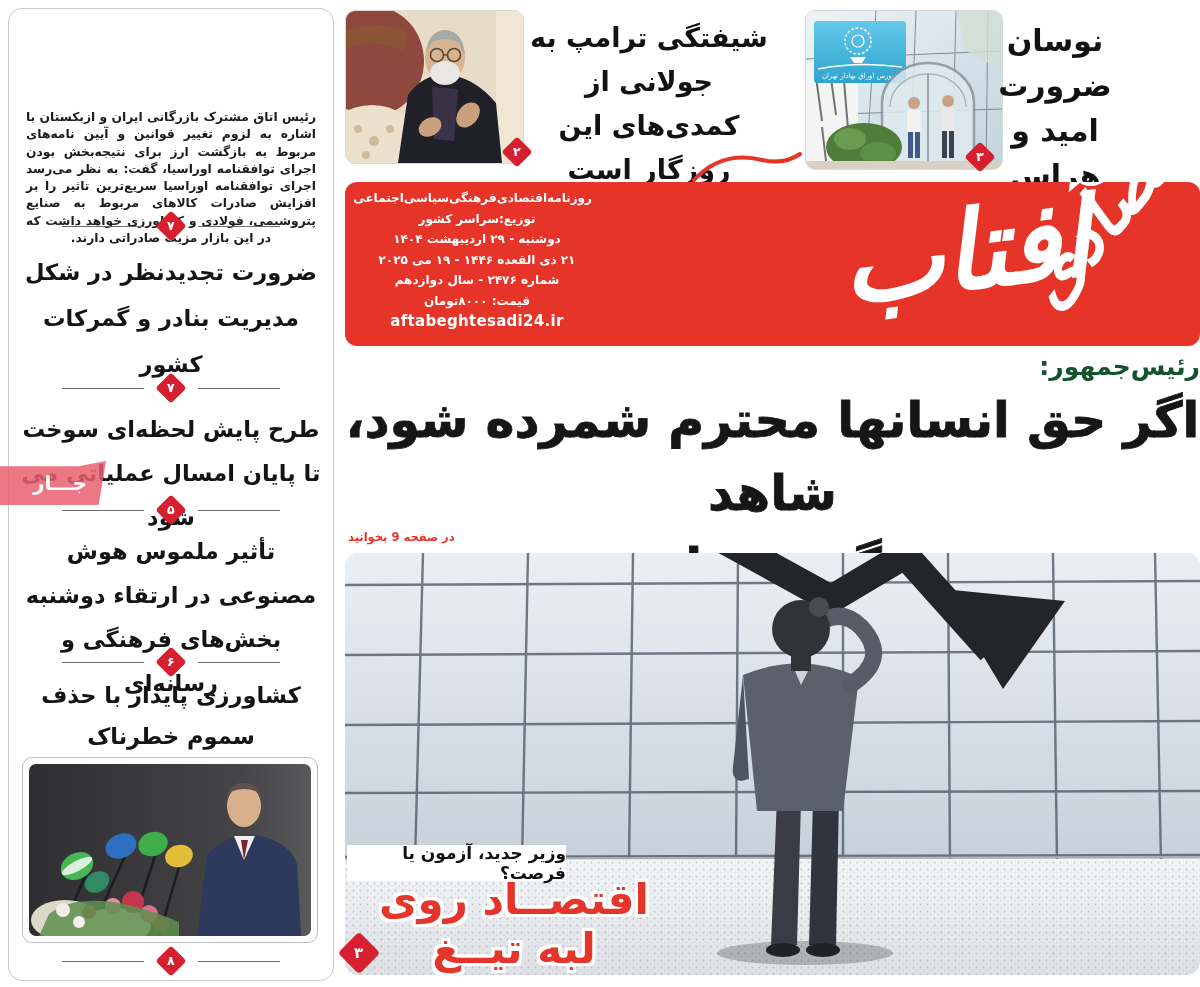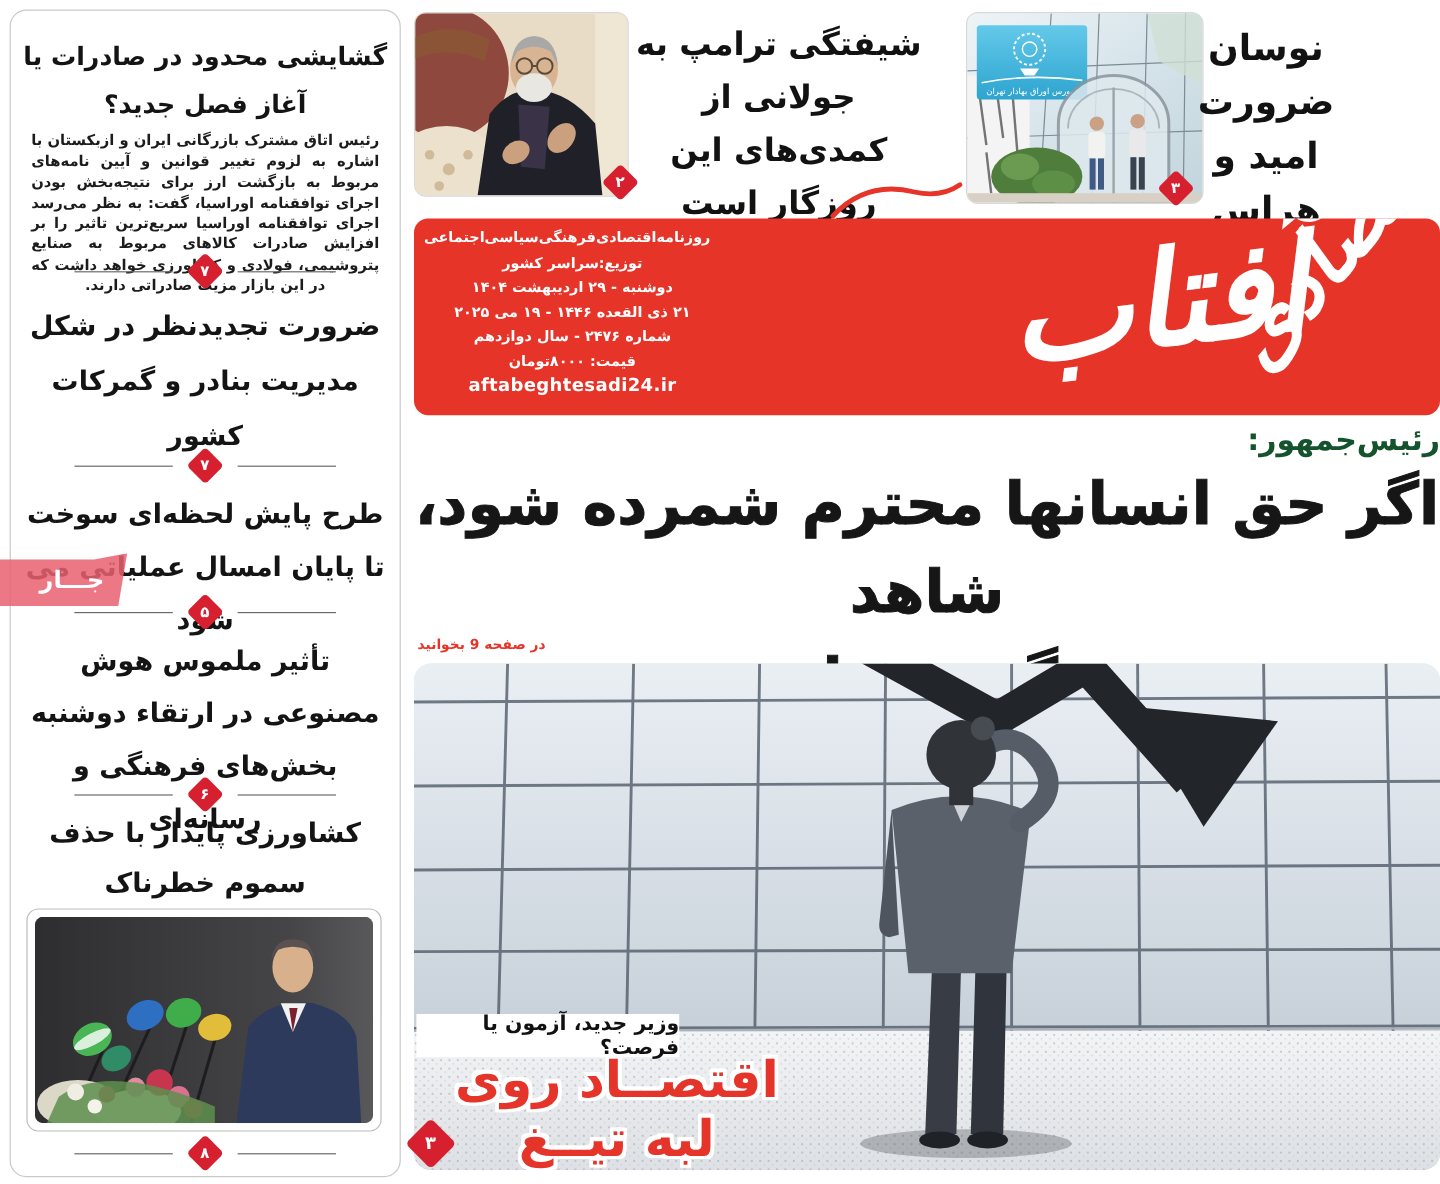--- a/index.html
+++ b/index.html
@@ -59,21 +59,20 @@
                 display:flex;align-items:center;justify-content:center;}
   .corner-badge span{transform:rotate(-45deg);color:#fff;font-size:15px;font-weight:bold;}
 </style>
 </head>
 <body>
 
 <div id="page">
 
   <div id="sidebar" class="abs rtl">
 
-    <div class="abs side-title lead-title" style="top:18px">گشایشی محدود در صادرات یا آغاز فصل جدید؟</div>
 
     <div class="abs rtl lead-body">رئیس اتاق مشترک بازرگانی ایران و ازبکستان با اشاره به لزوم تغییر قوانین و آیین نامه‌های مربوط به بازگشت ارز برای نتیجه‌بخش بودن اجرای توافقنامه اوراسیا، گفت: به نظر می‌رسد اجرای توافقنامه اوراسیا سریع‌ترین تاثیر را بر افزایش صادرات کالاهای مربوط به صنایع پتروشیمی، فولادی و کشاورزی خواهد داشت که در این بازار مزیت صادراتی دارند.</div>
 
     <div class="abs sep" style="top:206px">
       <div class="line"></div>
       <div class="diamond">
           <span>۷</span>
         </div>
       <div class="line"></div>
     </div>

